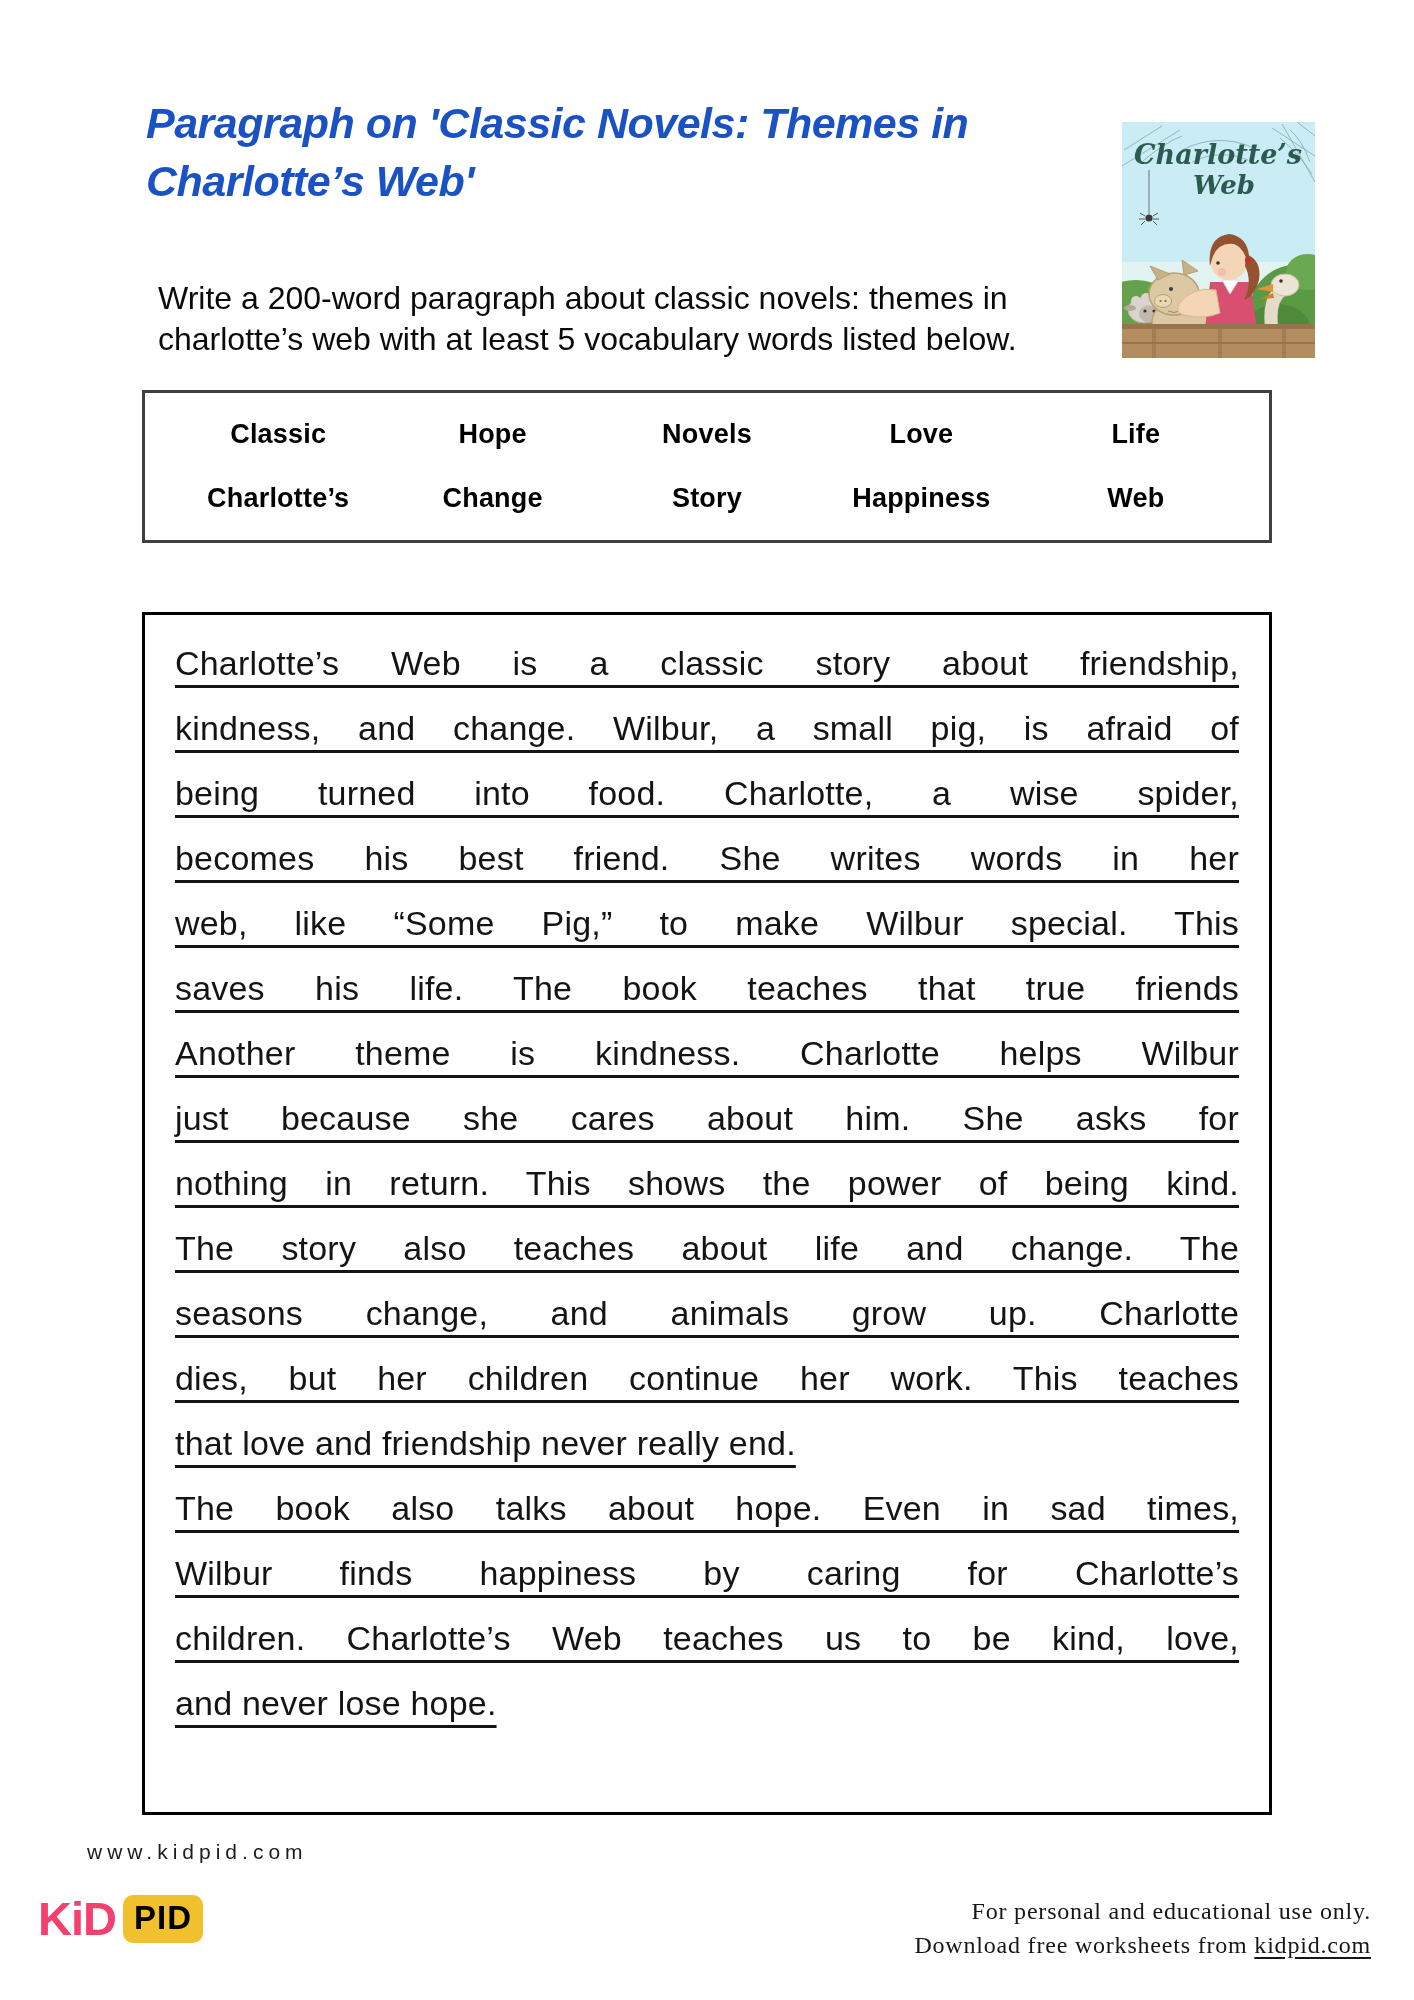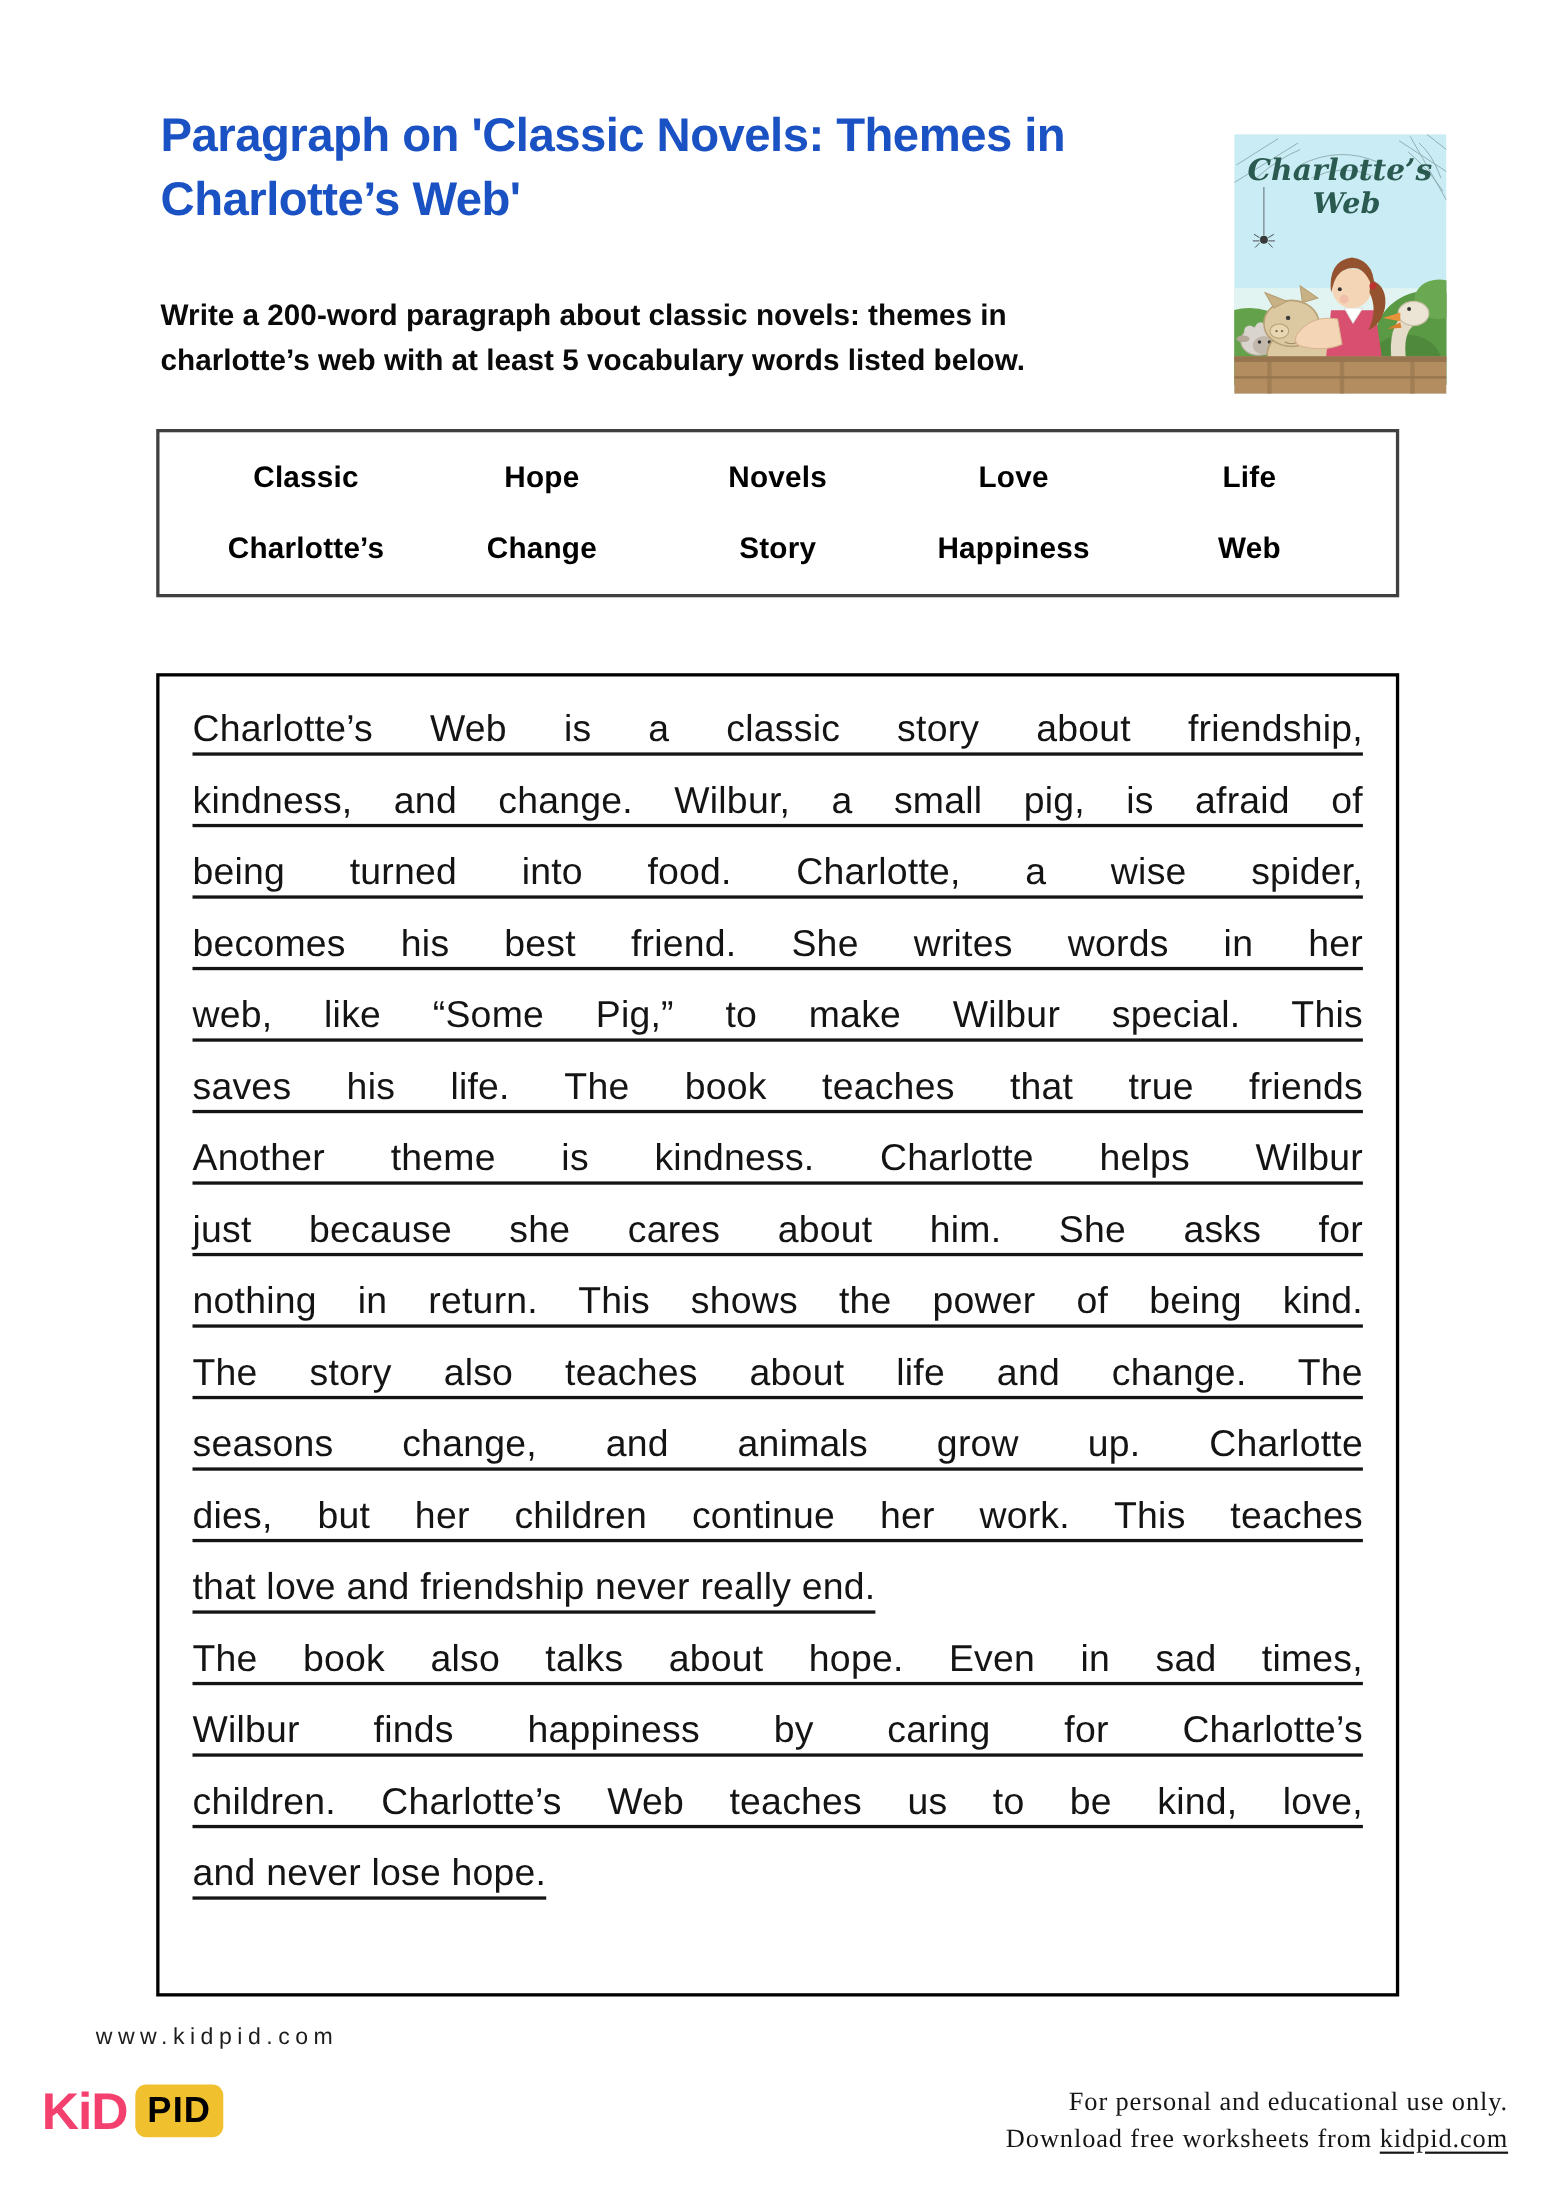--- a/index.html
+++ b/index.html
@@ -4,26 +4,26 @@
 <style>
   html,body{margin:0;padding:0;}
   body{
     width:1414px;height:2000px;position:relative;background:#ffffff;
     font-family:"Liberation Sans",sans-serif;color:#000;overflow:hidden;
   }
   
   .title{
     position:absolute;left:146px;top:94px;margin:0;width:980px;
     color:var(--title-blue,#1a52c4);
-    font-size:43px;line-height:58px;font-weight:800;letter-spacing:-0.5px;
+    font-size:43px;line-height:58px;font-weight:800;letter-spacing:-0.5px;font-style:italic;
   }
   .t-line{display:block;}
   .instruction{
-    position:absolute;left:146px;top:266px;margin:0;width:980px;
-    font-size:27px;line-height:41px;font-weight:700;color:#0a0a0a;
+    position:absolute;left:146px;top:266px;margin:12px;width:980px;
+    font-size:32px;line-height:41px;font-weight:400;color:#0a0a0a;
   }
   .i-line{display:block;}
   
   .cover{position:absolute;left:1122px;top:122px;width:193px;height:236px;}
   .cover svg{display:block;width:100%;height:100%;}
   
   .vocab-box{
     position:absolute;left:142px;top:390px;width:1130px;height:153px;
     border:3px solid #404040;box-sizing:border-box;
     display:grid;grid-template-rows:1fr 1fr;padding:10px 26px;

